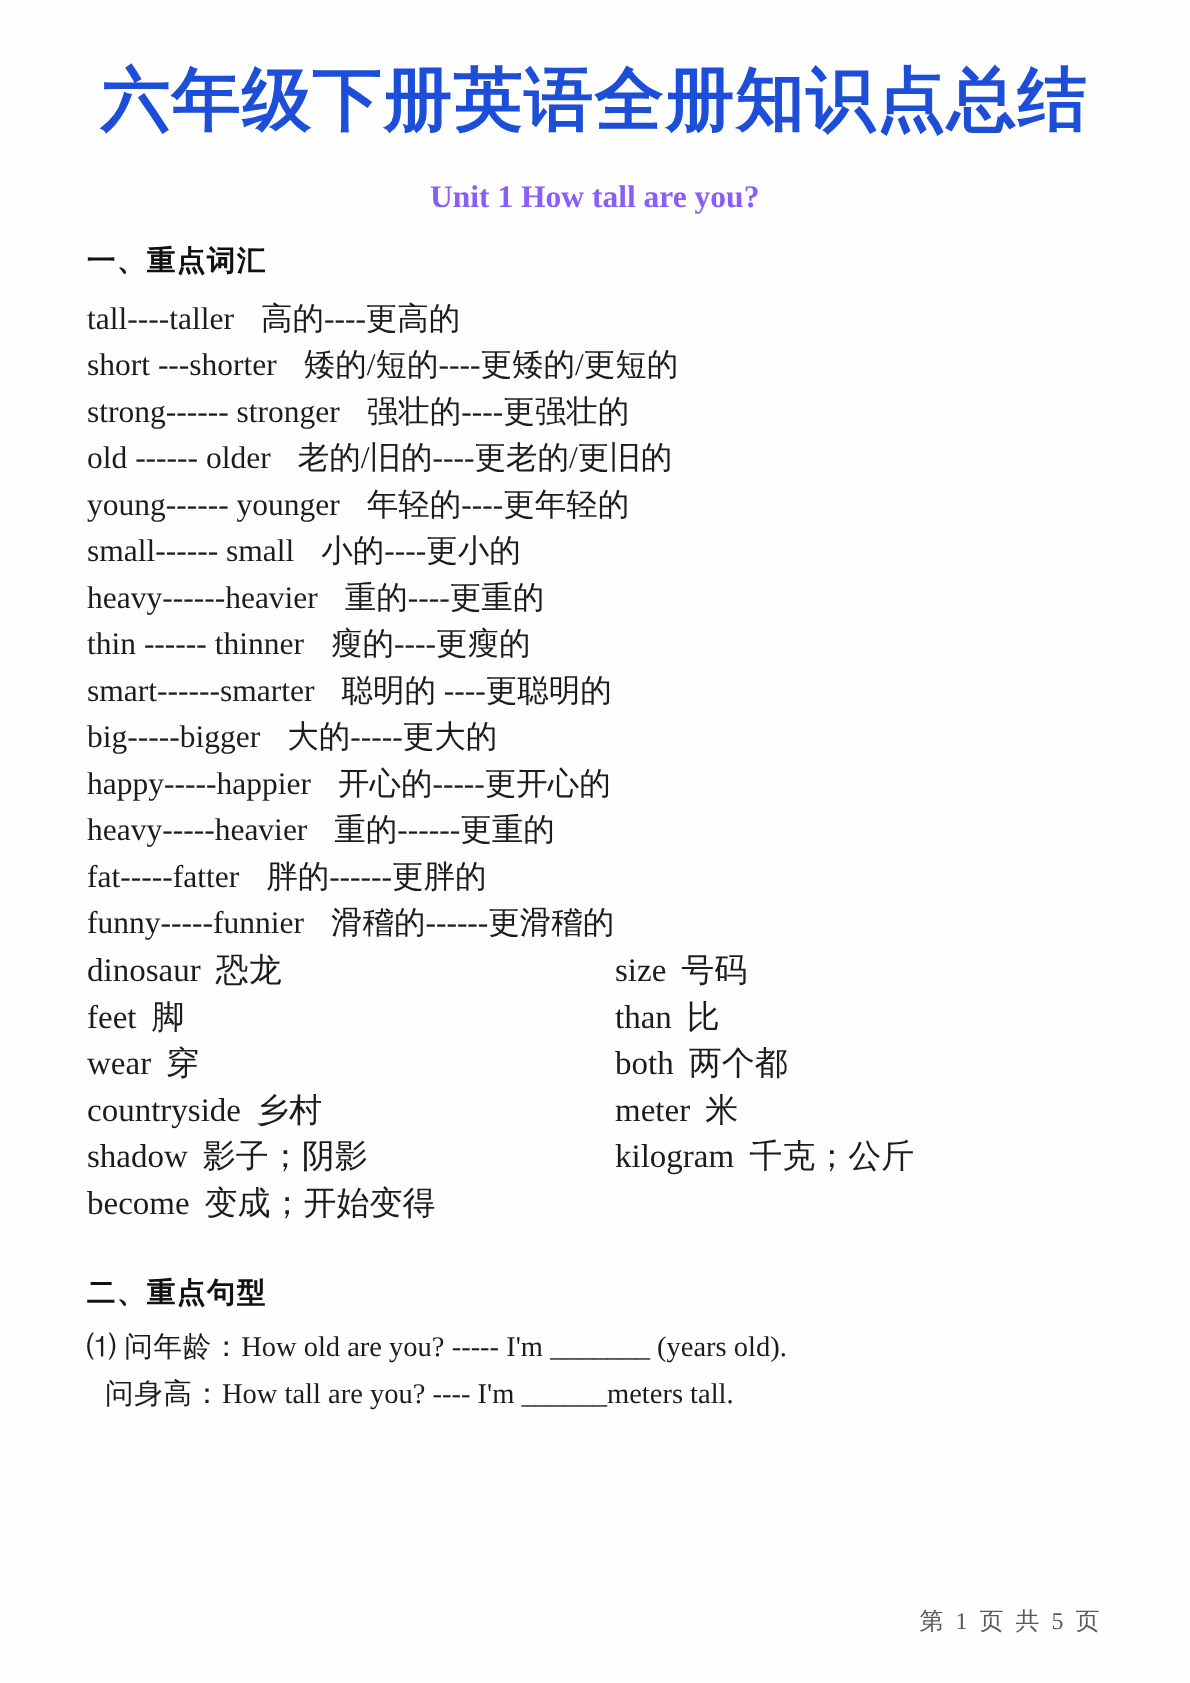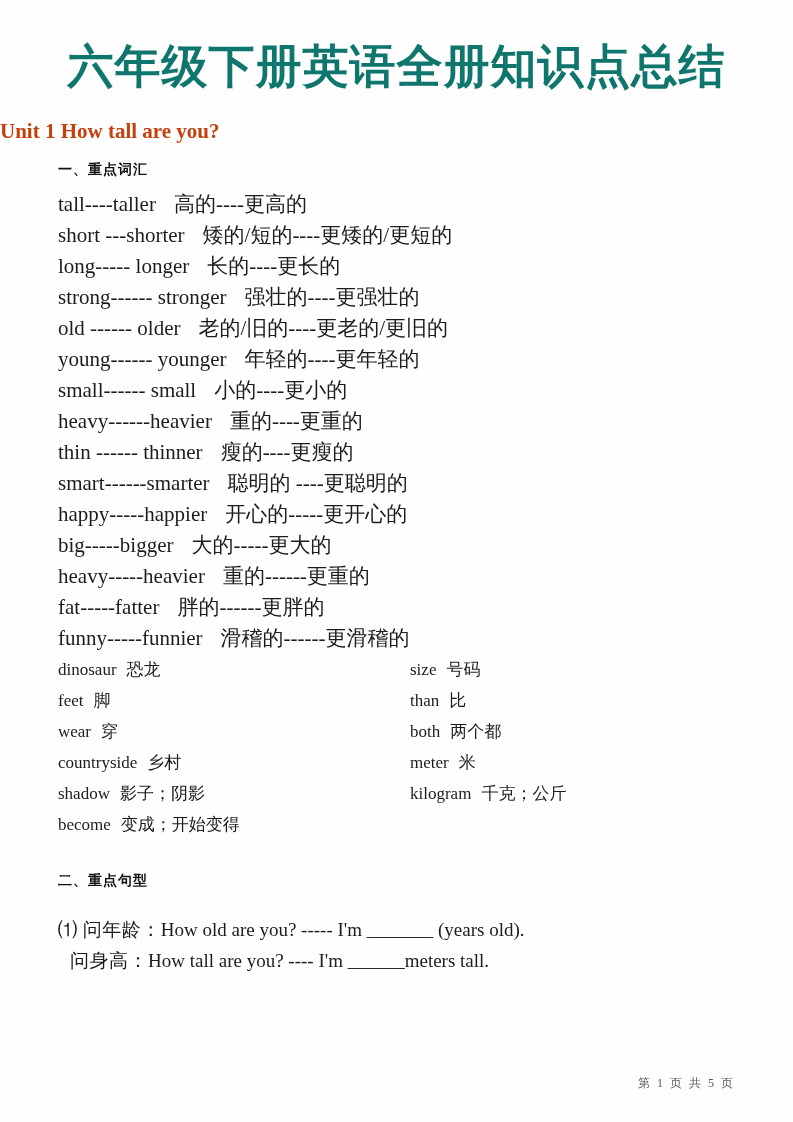--- a/index.html
+++ b/index.html
@@ -15,107 +15,106 @@
     margin: 0 auto;
   }
   .doc-title {
     margin-top: 40px;
     text-align: center;
     font-family: "Liberation Sans", sans-serif;
     font-weight: 900;
     font-size: 46px;
     line-height: 1.15;
     letter-spacing: 1px;
-    color: #0f766e;
+    color: #1d4ed8;
     white-space: nowrap;
   }
   .doc-subtitle {
     margin-top: 26px;
-    text-align: left;
+    text-align: center;
     font-weight: bold;
     font-size: 21px;
-    color: #c2410c;
+    color: #8b5cf6;
   }
   .content {
     margin: 0 58px;
   }
   .sec-heading {
     font-family: "Liberation Sans", sans-serif;
     font-weight: bold;
-    font-size: 14px;
+    font-size: 19px;
     color: #111111;
     margin-top: 17px;
     margin-bottom: 10px;
     letter-spacing: 1px;
   }
   .sec-heading.second {
     margin-top: 32px;
-    margin-bottom: 24px;
+    margin-bottom: 8px;
   }
   .vocab-line {
     font-size: 21px;
     line-height: 31px;
     height: 31px;
     white-space: nowrap;
   }
   .vocab-line .zh { margin-left: 18px; }
   .pairs-grid {
     display: grid;
     grid-template-columns: 352px 1fr;
   }
   .pair-cell {
-    font-size: 17px;
+    font-size: 22px;
     line-height: 31px;
     height: 31px;
     white-space: nowrap;
   }
   .pair-cell .zh { margin-left: 10px; }
   .sentence-line {
     font-size: 19px;
     line-height: 31px;
     height: 31px;
     white-space: nowrap;
   }
   .sentence-line.indented { padding-left: 12px; }
   .sentence-line .label { letter-spacing: 0.5px; }
   .page-footer {
     position: absolute;
     right: 58px;
     bottom: 30px;
-    font-size: 12px;
+    font-size: 16px;
     color: #595959;
     letter-spacing: 2px;
     font-family: "Liberation Serif", serif;
   }
 </style>
 </head>
 <body>
 
 <div class="page">
 
   <div class="doc-title">六年级下册英语全册知识点总结</div>
   <div class="doc-subtitle">Unit 1 How tall are you?</div>
 
   <div class="content">
 
     <div class="sec-heading">一、重点词汇</div>
 
     <div>
       <div class="vocab-line"><span class="en">tall----taller</span><span class="zh">高的----更高的</span></div>
       <div class="vocab-line"><span class="en">short ---shorter</span><span class="zh">矮的/短的----更矮的/更短的</span></div>
-      <div class="vocab-line"><span class="en">long----- longer</span><span class="zh">长的----更长的</span></div>
       <div class="vocab-line"><span class="en">strong------ stronger</span><span class="zh">强壮的----更强壮的</span></div>
       <div class="vocab-line"><span class="en">old ------ older</span><span class="zh">老的/旧的----更老的/更旧的</span></div>
       <div class="vocab-line"><span class="en">young------ younger</span><span class="zh">年轻的----更年轻的</span></div>
       <div class="vocab-line"><span class="en">small------ small</span><span class="zh">小的----更小的</span></div>
       <div class="vocab-line"><span class="en">heavy------heavier</span><span class="zh">重的----更重的</span></div>
       <div class="vocab-line"><span class="en">thin ------ thinner</span><span class="zh">瘦的----更瘦的</span></div>
       <div class="vocab-line"><span class="en">smart------smarter</span><span class="zh">聪明的 ----更聪明的</span></div>
+      <div class="vocab-line"><span class="en">big-----bigger</span><span class="zh">大的-----更大的</span></div>
       <div class="vocab-line"><span class="en">happy-----happier</span><span class="zh">开心的-----更开心的</span></div>
-      <div class="vocab-line"><span class="en">big-----bigger</span><span class="zh">大的-----更大的</span></div>
       <div class="vocab-line"><span class="en">heavy-----heavier</span><span class="zh">重的------更重的</span></div>
       <div class="vocab-line"><span class="en">fat-----fatter</span><span class="zh">胖的------更胖的</span></div>
       <div class="vocab-line"><span class="en">funny-----funnier</span><span class="zh">滑稽的------更滑稽的</span></div>
     </div>
 
     <div class="pairs-grid">
       <div class="pair-cell"><span class="en">dinosaur</span><span class="zh">恐龙</span></div>
       <div class="pair-cell"><span class="en">size</span><span class="zh">号码</span></div>
       <div class="pair-cell"><span class="en">feet</span><span class="zh">脚</span></div>
       <div class="pair-cell"><span class="en">than</span><span class="zh">比</span></div>

